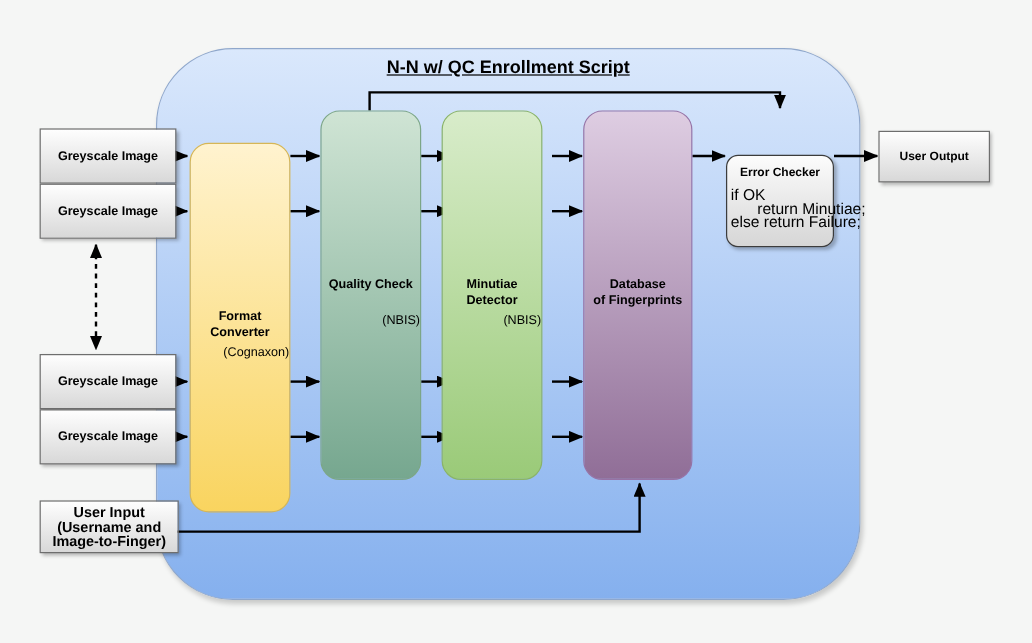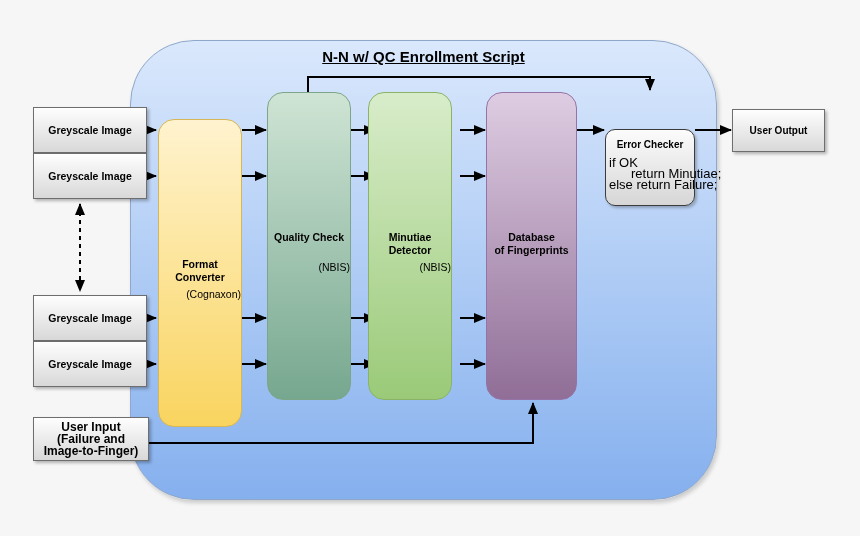--- a/index.html
+++ b/index.html
@@ -168,15 +168,15 @@
     <div>else return Failure;</div>
   </div>
 </div>
 
 <div class="gbox user-output node">
   <span>User Output</span>
 </div>
 
 <div class="gbox user-input node">
   <span>User Input</span>
-  <span>(Failure and</span>
+  <span>(Username and</span>
   <span>Image-to-Finger)</span>
 </div>
 
 </body></html>

